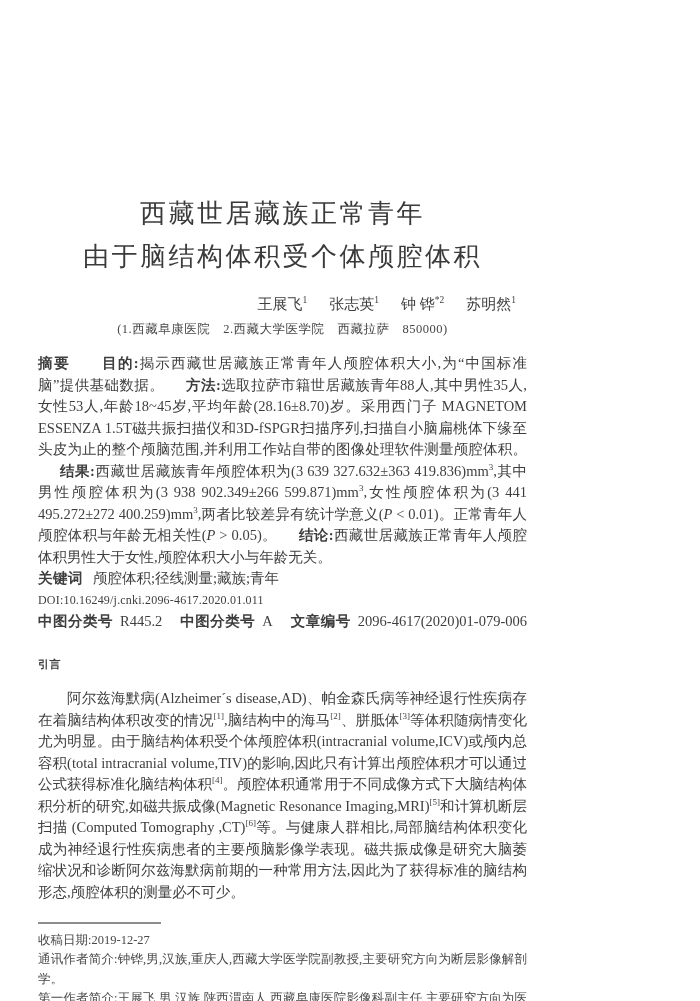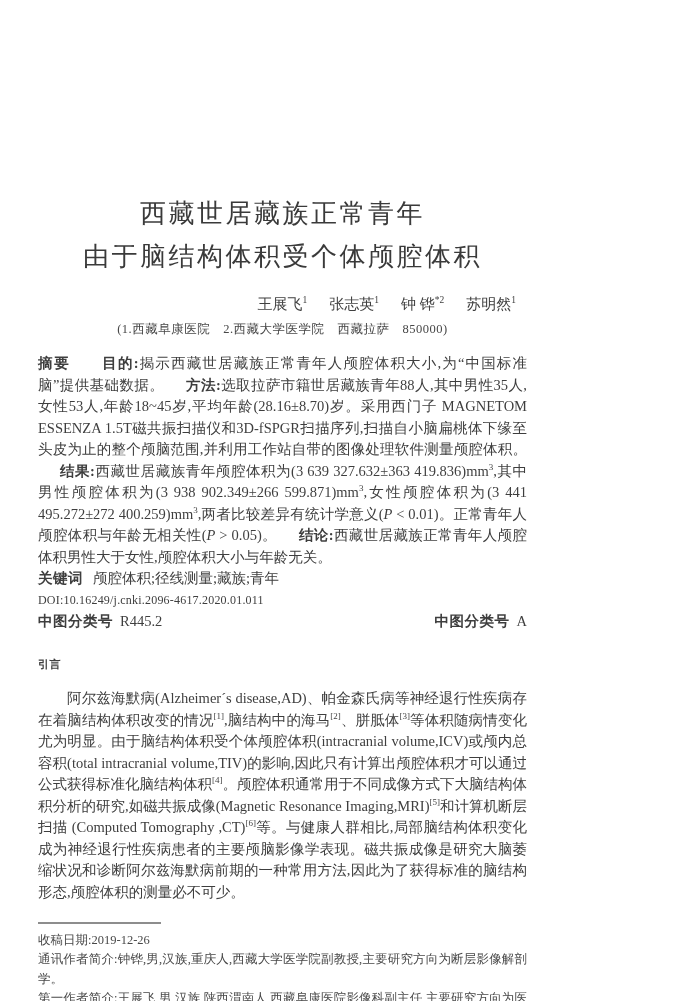--- a/index.html
+++ b/index.html
@@ -61,28 +61,29 @@
 
     <p class="abs"><span class="hei lbl">摘要</span><span><span class="b">目的:</span><span>揭示西藏世居藏族正常青年人颅腔体积大小,为“中国标准脑”提供基础数据。</span><span class="b">方法:</span><span>选取拉萨市籍世居藏族青年88人,其中男性35人,女性53人,年龄18~45岁,平均年龄(28.16±8.70)岁。采用西门子 MAGNETOM ESSENZA 1.5T磁共振扫描仪和3D-fSPGR扫描序列,扫描自小脑扁桃体下缘至头皮为止的整个颅脑范围,并利用工作站自带的图像处理软件测量颅腔体积。</span><span class="b">结果:</span><span>西藏世居藏族青年颅腔体积为(3 639 327.632±363 419.836)mm</span><sup class="ref">3</sup><span>,其中男性颅腔体积为(3 938 902.349±266 599.871)mm</span><sup class="ref">3</sup><span>,女性颅腔体积为(3 441 495.272±272 400.259)mm</span><sup class="ref">3</sup><span>,两者比较差异有统计学意义(</span><span class="i">P</span><span> &lt; 0.01)。正常青年人颅腔体积与年龄无相关性(</span><span class="i">P</span><span> &gt; 0.05)。</span><span class="b">结论:</span><span>西藏世居藏族正常青年人颅腔体积男性大于女性,颅腔体积大小与年龄无关。</span></span></p>
 
     <p class="kw"><span class="hei lbl">关键词</span><span>颅腔体积;径线测量;藏族;青年</span></p>
 
     <p class="doi">DOI:10.16249/j.cnki.2096-4617.2020.01.011</p>
 
     <div class="meta">
       <span class="meta-item"><span class="hei">中图分类号</span><span>R445.2</span></span>
       <span class="meta-item"><span class="hei">中图分类号</span><span>A</span></span>
+      <span class="meta-item"><span class="hei">文章编号</span><span>2096-4617(2020)01-079-006</span></span>
     </div>
 
     <h2 class="sec hei">引言</h2>
 
     <p class="para"><span>阿尔兹海默病(Alzheimer´s disease,AD)、帕金森氏病等神经退行性疾病存在着脑结构体积改变的情况</span><sup class="ref">[1]</sup><span>,脑结构中的海马</span><sup class="ref">[2]</sup><span>、胼胝体</span><sup class="ref">[3]</sup><span>等体积随病情变化尤为明显。由于脑结构体积受个体颅腔体积(intracranial volume,ICV)或颅内总容积(total intracranial volume,TIV)的影响,因此只有计算出颅腔体积才可以通过公式获得标准化脑结构体积</span><sup class="ref">[4]</sup><span>。颅腔体积通常用于不同成像方式下大脑结构体积分析的研究,如磁共振成像(Magnetic Resonance Imaging,MRI)</span><sup class="ref">[5]</sup><span>和计算机断层扫描 (Computed Tomography ,CT)</span><sup class="ref">[6]</sup><span>等。与健康人群相比,局部脑结构体积变化成为神经退行性疾病患者的主要颅脑影像学表现。磁共振成像是研究大脑萎缩状况和诊断阿尔兹海默病前期的一种常用方法,因此为了获得标准的脑结构形态,颅腔体积的测量必不可少。</span></p>
 
     <div class="footrule"></div>
 
     <div class="footnotes">
-      <p>收稿日期:2019-12-26</p>
+      <p>收稿日期:2019-12-27</p>
       <p>通讯作者简介:钟铧,男,汉族,重庆人,西藏大学医学院副教授,主要研究方向为断层影像解剖学。</p>
       <p>第一作者简介:王展飞,男,汉族,陕西渭南人,西藏阜康医院影像科副主任,主要研究方向为医学影像学。</p>
     </div>
 
   </div>
 </div>
 
 </body></html>

